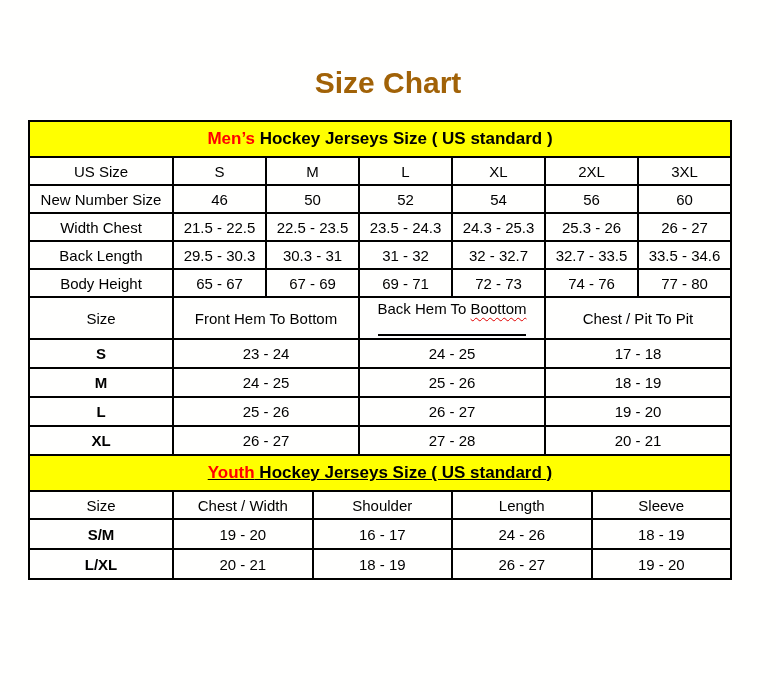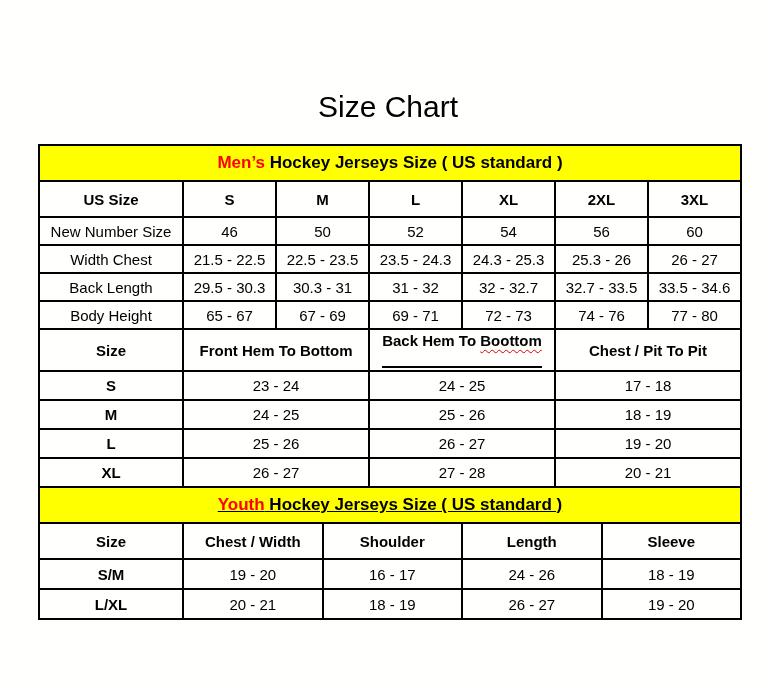--- a/index.html
+++ b/index.html
@@ -7,51 +7,51 @@
     width: 776px; height: 692px;
     background: #fffffe;
     font-family: "Liberation Sans", "DejaVu Sans", sans-serif;
     color: #000;
     overflow: hidden;
   }
   .page { width: 776px; height: 692px; position: relative; }
   .page-title {
     text-align: center;
     font-size: 30px;
-    font-weight: normal;
-    color: #000000;
-    padding-top: 90px;
+    font-weight: bold;
+    color: #a16207;
+    padding-top: 66px;
     padding-bottom: 20px;
     letter-spacing: 0px;
   }
   .size-table {
     border-collapse: collapse;
     table-layout: fixed;
     width: 704px;
-    margin-left: 38px;
+    margin-left: 28px;
   }
   .size-table + .size-table { margin-top: -2px; }
   .size-table td {
     border: 2px solid #000;
     text-align: center;
     vertical-align: middle;
     font-size: 15px;
     padding: 2px 2px;
     overflow: hidden;
     white-space: nowrap;
   }
   tr.banner-row td {
     background: #ffff00;
     font-weight: bold;
     font-size: 17px;
     height: 36px;
   }
   .banner-youth td { height: 32px; text-decoration: underline; }
   .hl { color: #ff0000; }
-  tr.head-row td { font-weight: bold; height: 36px; }
+  tr.head-row td { font-weight: normal; height: 28px; }
   tr.data-row td { height: 28px; font-weight: normal; }
   tr.data-row td.row-label { font-weight: normal; text-align: center; }
   .womens tr.data-row td { height: 29px; }
   .womens tr.data-row td.row-label,
   .youth tr.data-row td.row-label { font-weight: bold; }
   .youth tr.data-row td { height: 30px; }
   .u-wrap {
     border-bottom: 2px solid #000;
     padding-bottom: 17px;
     display: inline-block;

